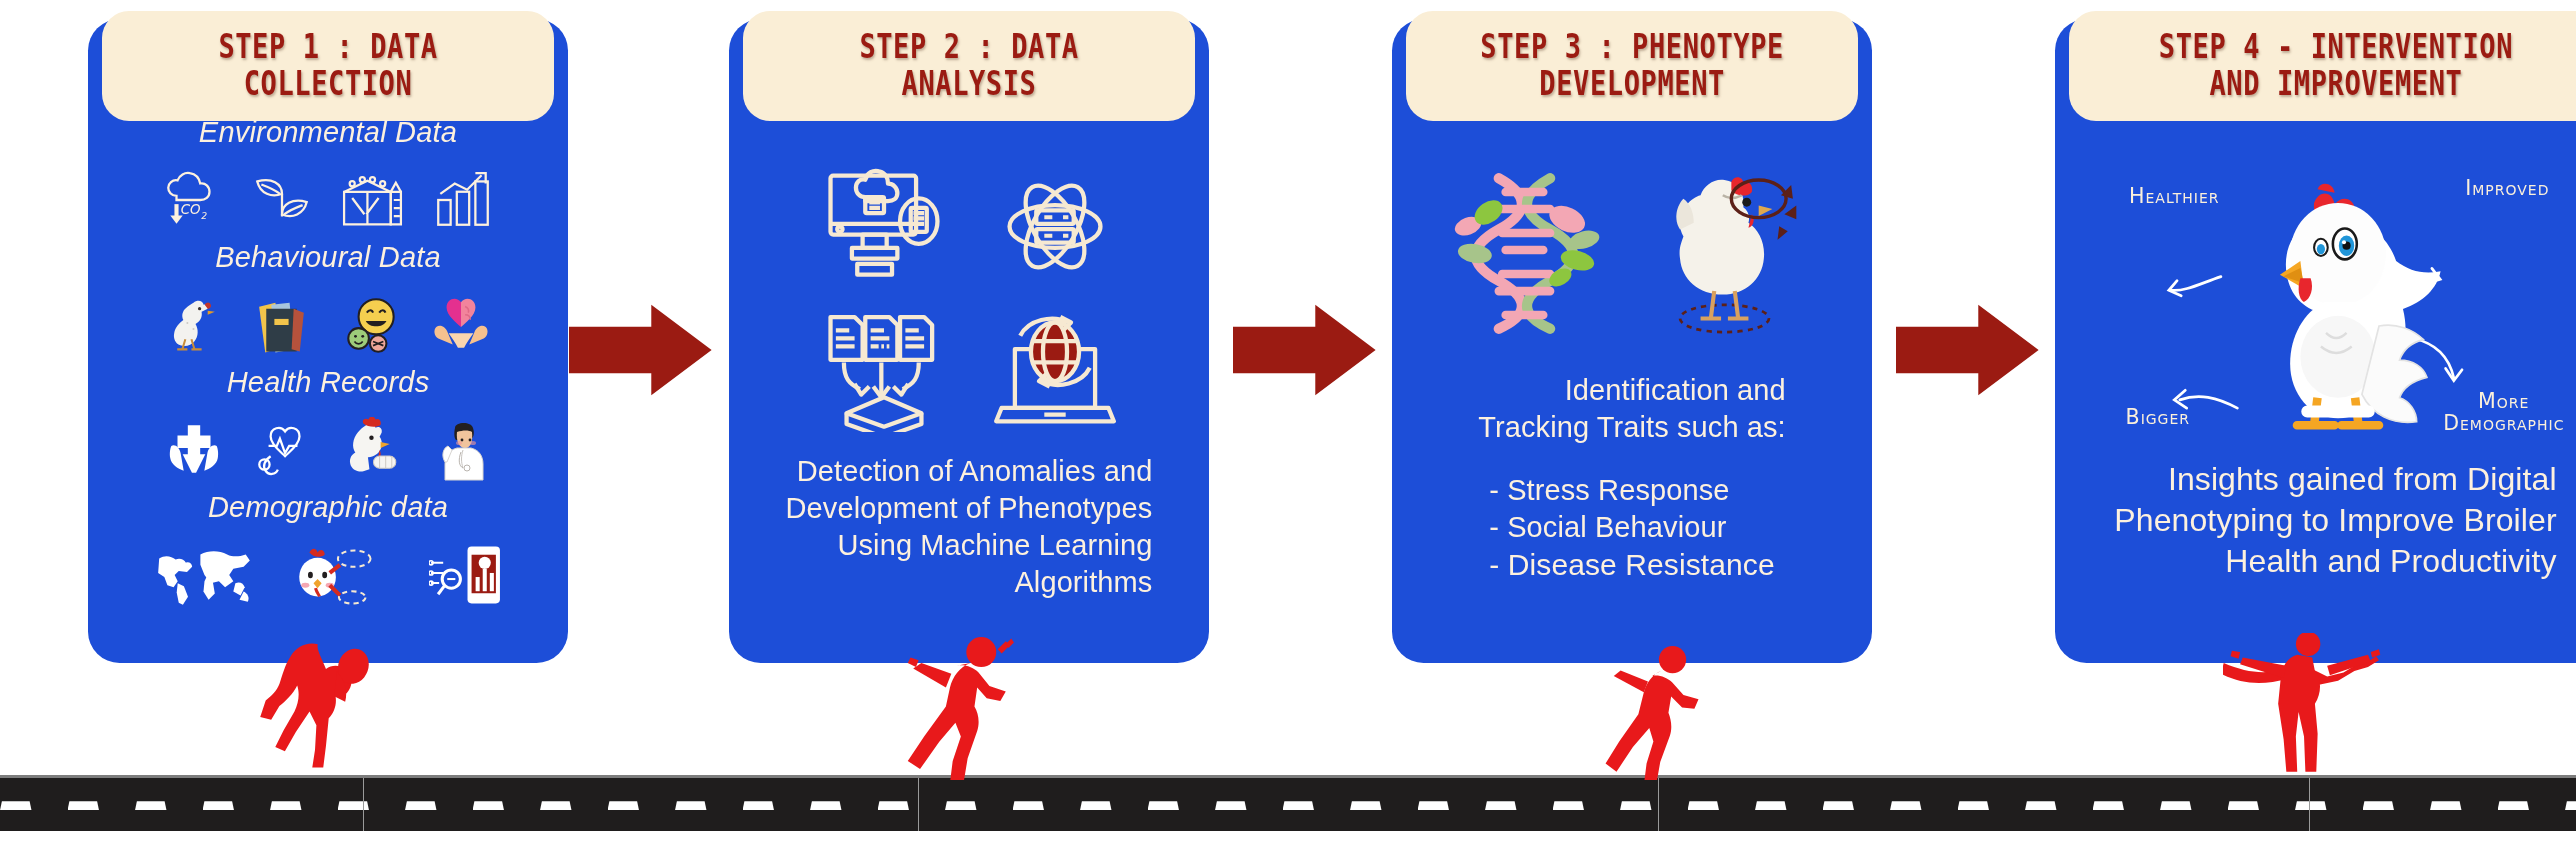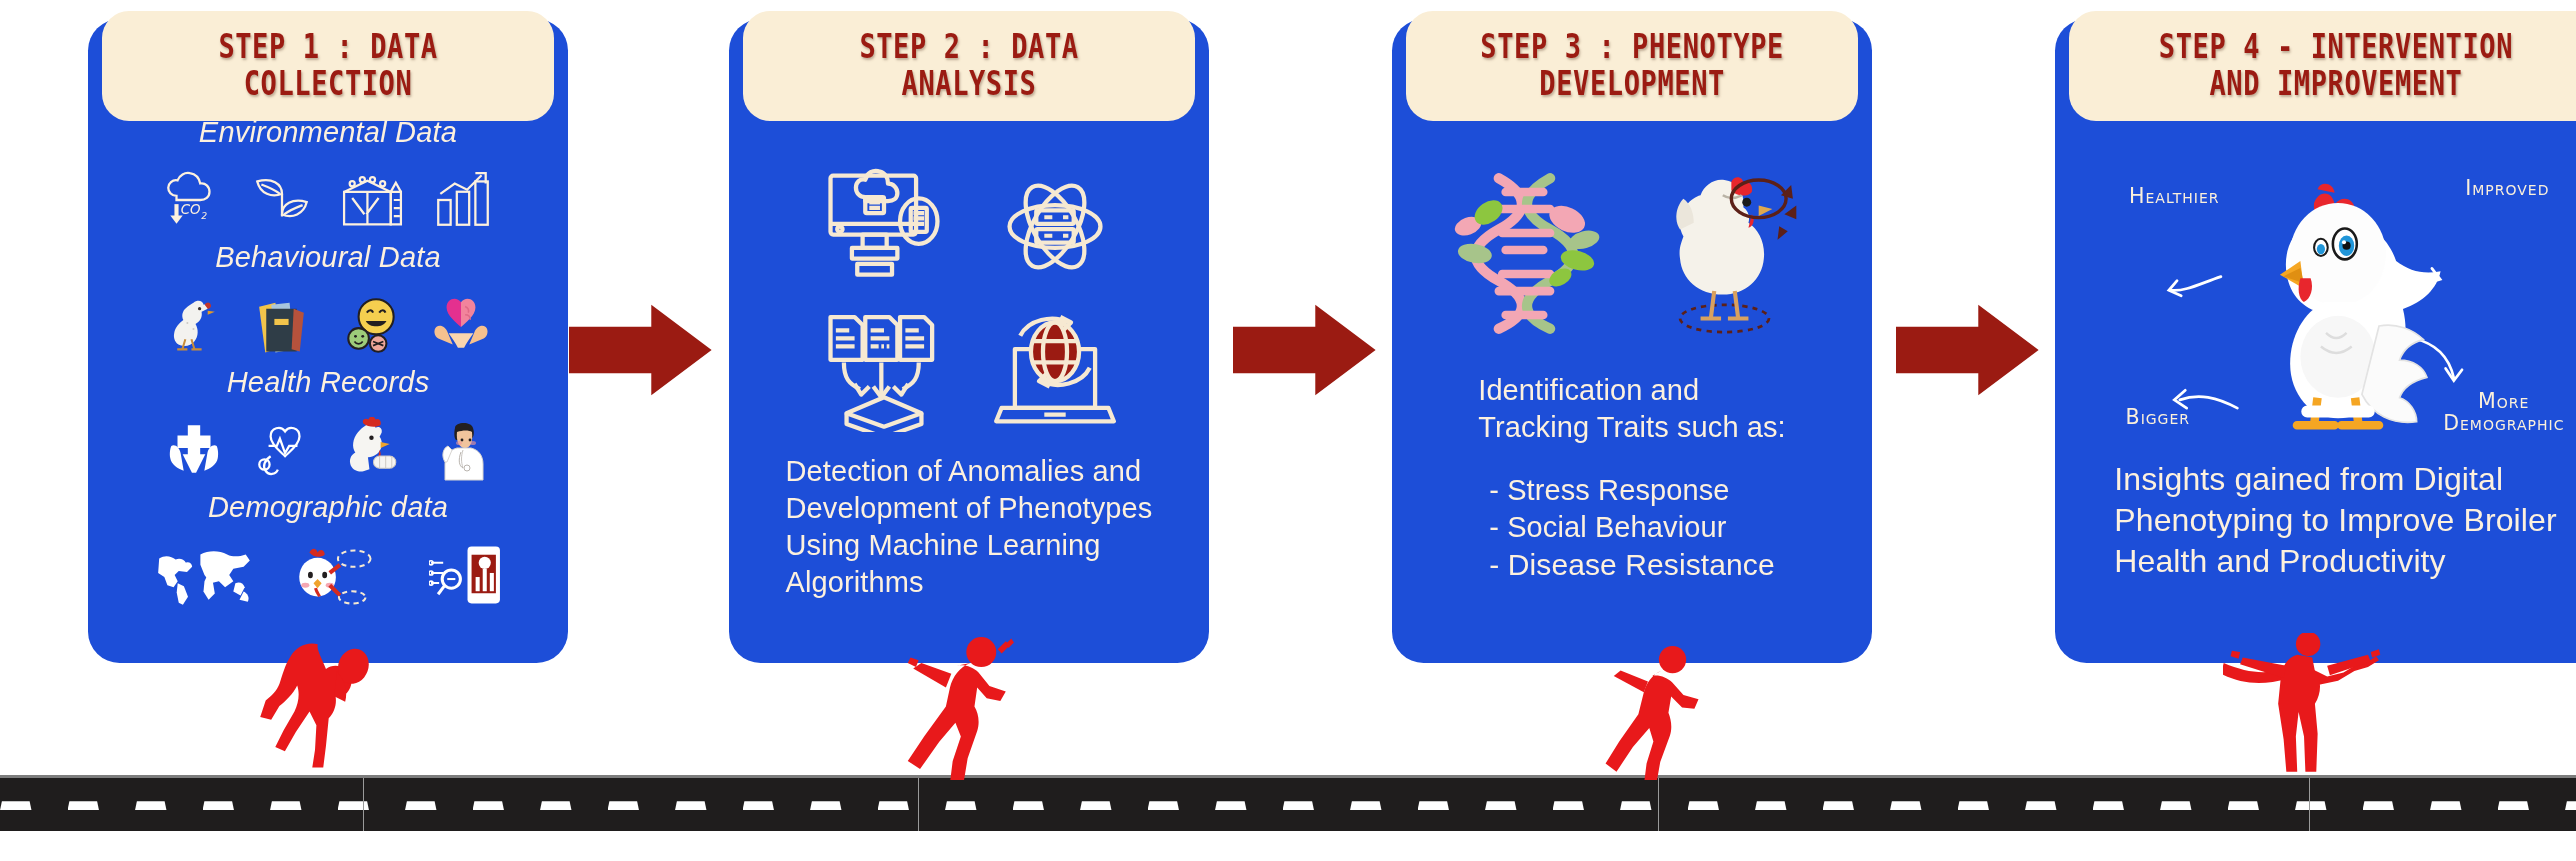--- a/index.html
+++ b/index.html
@@ -37,21 +37,21 @@
   }
   .panel-body{
     position:absolute;left:0;right:0;top:103px;bottom:15px;
     display:flex;flex-direction:column;align-items:center;
     color:#fdf1de;
   }
   .body-text{
     color:#fdf1de;
     font-size:27px;
     line-height:1.28;
-    text-align:left;
+    text-align:right;
     white-space:pre-line;
     font-family:"Liberation Sans", sans-serif;
     letter-spacing:0.1px;
   }
 
   
   .group{width:100%;text-align:center;margin-top:1.4px;}
   .group-label{
     font-size:29px;color:#fdf1de;margin-bottom:2.7px;letter-spacing:0.2px;
   }

